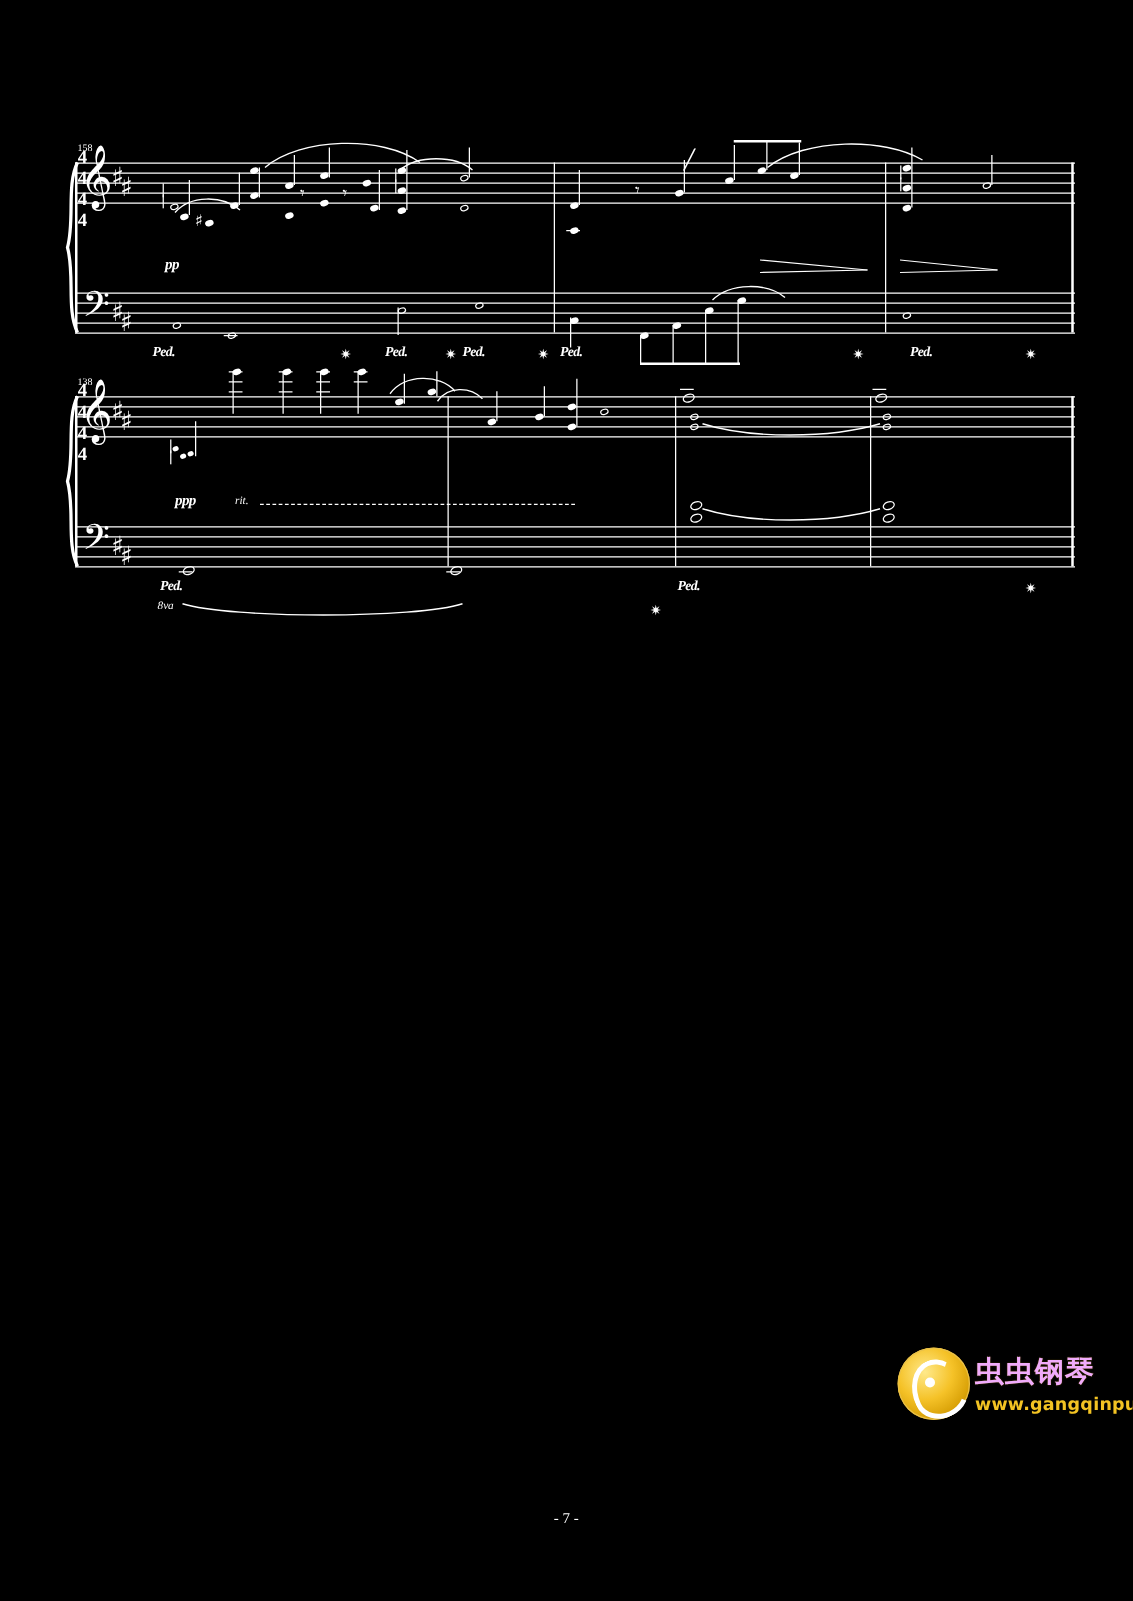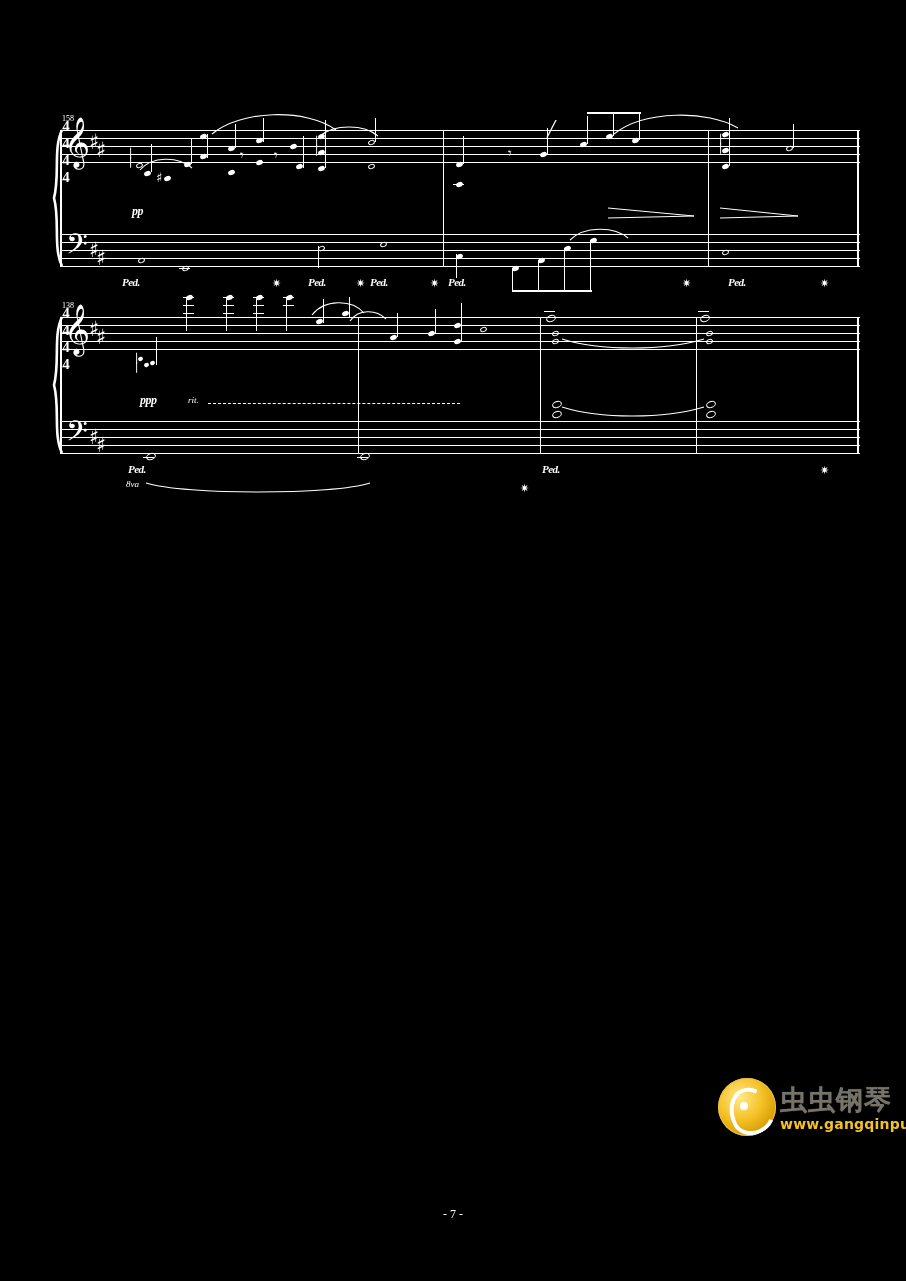--- a/index.html
+++ b/index.html
@@ -256,22 +256,22 @@
     height: 8px;
     border-radius: 50%;
     background: #ffffff;
   }
   .wm-cn {
     position: absolute;
     left: 62px;
     top: 4px;
     font-family: "DejaVu Sans", sans-serif;
     font-weight: bold;
-    font-size: 27px;
-    color: #737373;
+    font-size: 23px;
+    color: #f0abfc;
     letter-spacing: 1px;
     white-space: nowrap;
     text-shadow: 0 0 1px #7a5d00;
   }
   .wm-url {
     position: absolute;
     left: 62px;
     top: 38px;
     font-family: "DejaVu Sans", sans-serif;
     font-weight: bold;

